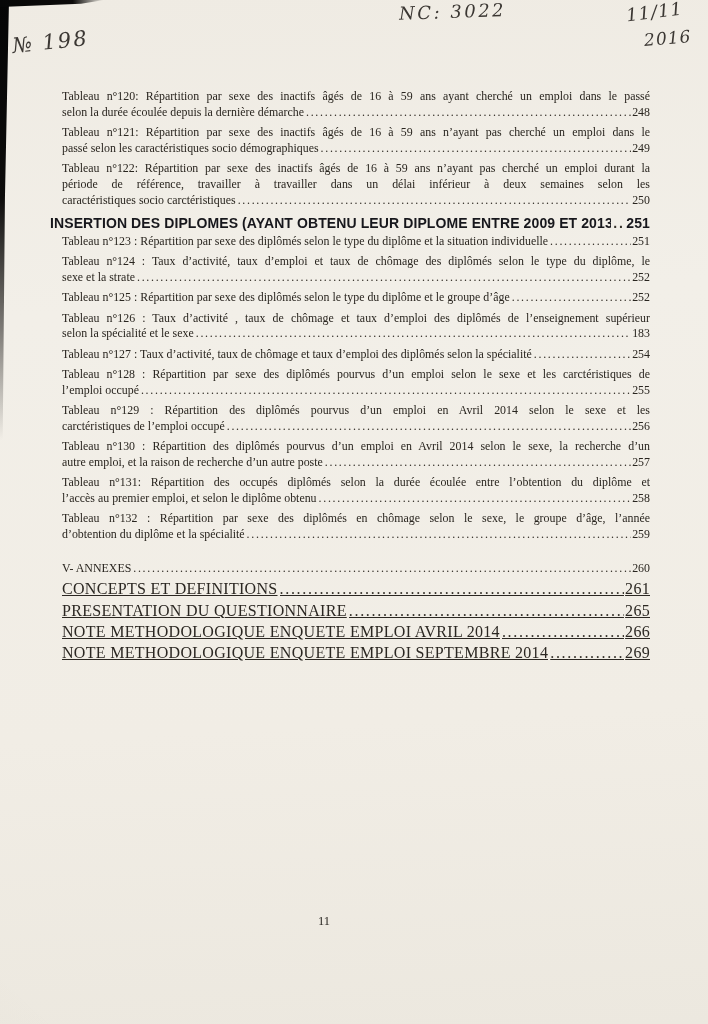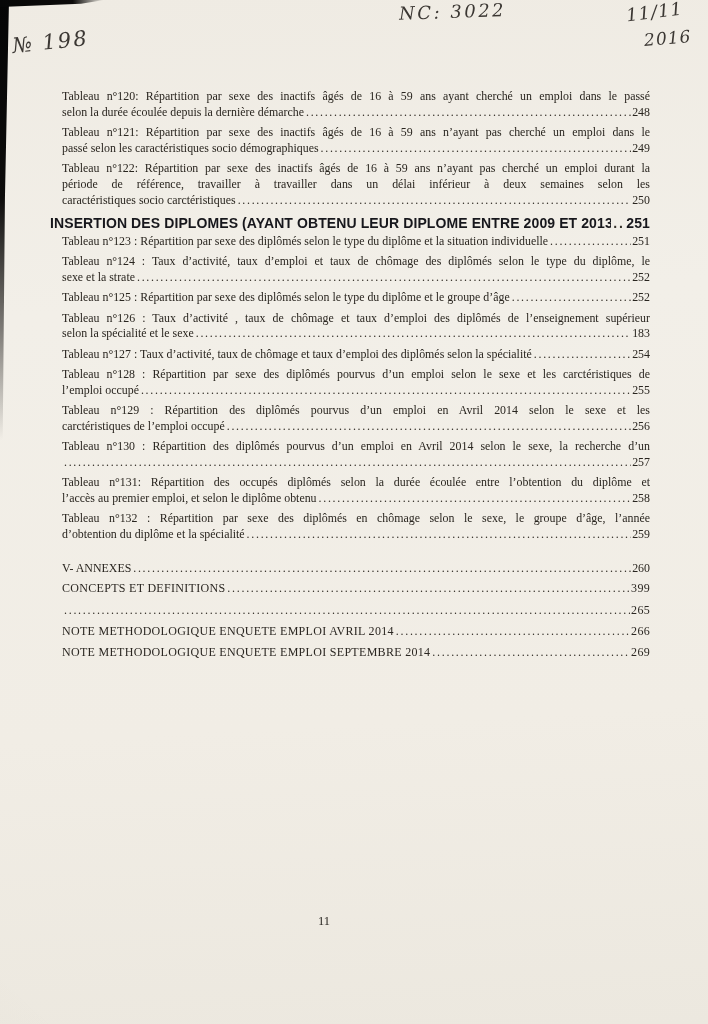--- a/index.html
+++ b/index.html
@@ -48,21 +48,21 @@
     flex:1 1 12px;min-width:12px;overflow:hidden;white-space:nowrap;
     letter-spacing:1.7px;margin:0 1px 0 2px;color:#35312a;
   }
   .lastrow .page{flex:0 0 auto;}
   .entry.section{
     font-family:"Liberation Sans", sans-serif;font-weight:bold;
     font-size:14px;letter-spacing:0.1px;color:#17171c;
     margin-left:-12px;margin-top:7px;margin-bottom:2.5px;
   }
   .entry.section-annex{margin-top:18px;}
-  .entry.annex{font-size:12px;letter-spacing:0.3px;margin-bottom:5.5px;color:#2b2722;}
+  .entry.annex{font-size:16px;letter-spacing:0.3px;margin-bottom:5.5px;color:#2b2722;text-decoration:underline;}
   
   .footer-page{
     position:absolute;left:0;top:914px;width:648px;text-align:center;
     font-size:12.5px;color:#2b2username;color:#2b2823;
   }
 </style>
 </head>
 <body>
 
 <div class="scan">
@@ -156,20 +156,21 @@
         <div class="cont">Tableau n°129 : Répartition des diplômés pourvus d’un emploi en Avril 2014 selon  le sexe et les</div>
         <div class="lastrow">
           <span class="t">carctéristiques de l’emploi occupé</span>
           <span class="dots">............................................................................................................................................................................................................................................................................................................</span>
           <span class="page">256</span>
         </div>
       </div>
       <div class="entry entry">
         <div class="cont">Tableau n°130 : Répartition des diplômés pourvus d’un emploi en Avril 2014 selon  le sexe, la recherche d’un</div>
         <div class="lastrow">
+          <span class="t">autre emploi, et la raison de recherche d’un autre poste</span>
           <span class="dots">............................................................................................................................................................................................................................................................................................................</span>
           <span class="page">257</span>
         </div>
       </div>
       <div class="entry entry">
         <div class="cont">Tableau n°131: Répartition des occupés diplômés selon la durée écoulée entre l’obtention du diplôme et</div>
         <div class="lastrow">
           <span class="t">l’accès au premier emploi, et selon le diplôme obtenu</span>
           <span class="dots">............................................................................................................................................................................................................................................................................................................</span>
           <span class="page">258</span>
@@ -187,25 +188,26 @@
         <div class="lastrow">
           <span class="t">V- ANNEXES</span>
           <span class="dots">............................................................................................................................................................................................................................................................................................................</span>
           <span class="page">260</span>
         </div>
       </div>
       <div class="entry annex">
         <div class="lastrow">
           <span class="t">CONCEPTS ET DEFINITIONS</span>
           <span class="dots">............................................................................................................................................................................................................................................................................................................</span>
-          <span class="page">399</span>
-        </div>
-      </div>
-      <div class="entry annex">
-        <div class="lastrow">
+          <span class="page">261</span>
+        </div>
+      </div>
+      <div class="entry annex">
+        <div class="lastrow">
+          <span class="t">PRESENTATION DU QUESTIONNAIRE</span>
           <span class="dots">............................................................................................................................................................................................................................................................................................................</span>
           <span class="page">265</span>
         </div>
       </div>
       <div class="entry annex">
         <div class="lastrow">
           <span class="t">NOTE METHODOLOGIQUE ENQUETE EMPLOI AVRIL 2014</span>
           <span class="dots">............................................................................................................................................................................................................................................................................................................</span>
           <span class="page">266</span>
         </div>

